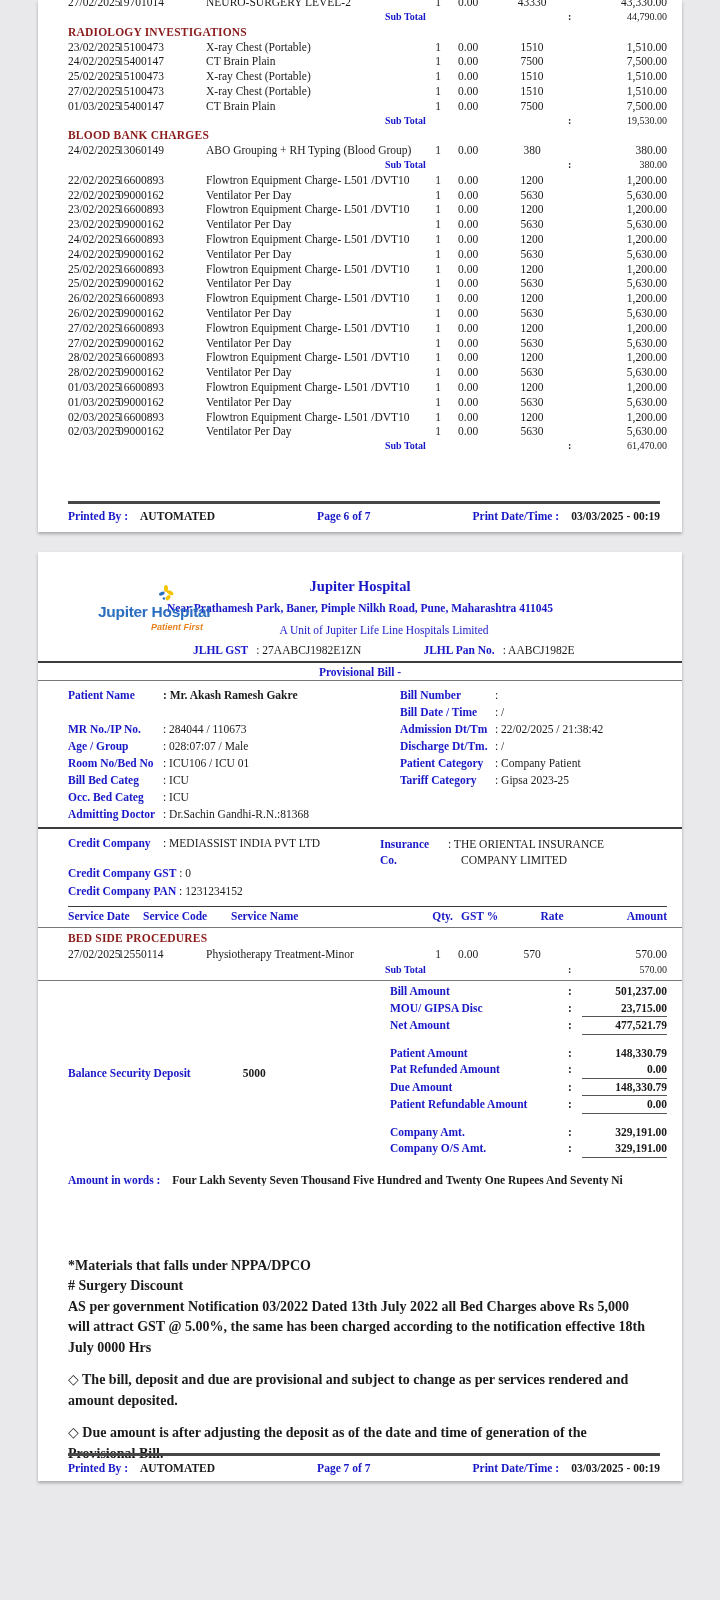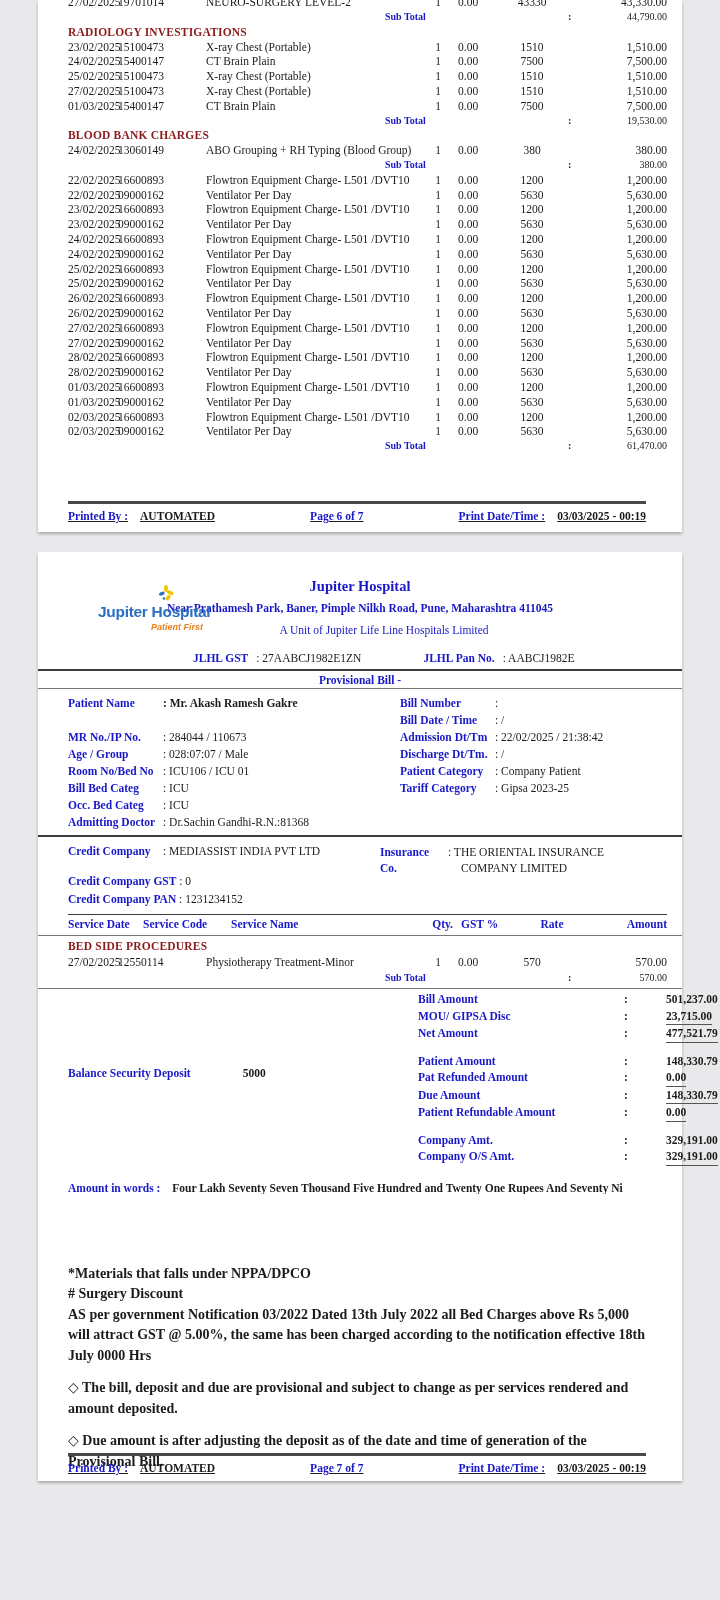--- a/index.html
+++ b/index.html
@@ -21,38 +21,38 @@
   .rowclip .trow{margin-top:-5px;}
   .sec-title{color:#8b1a1a;font-weight:bold;font-size:11.5px;line-height:14.8px;padding-left:30px;letter-spacing:.2px;}
   .p7t .sec-title{line-height:15.5px;}
   .strow{display:grid;grid-template-columns:317px 183px 14px 1fr;padding:0 15px 0 30px;font-size:10px;line-height:14.8px;}
   .p7t .strow{line-height:16px;}
   .st-label{color:#1818c8;font-weight:bold;}
   .st-colon{font-weight:bold;}
   .st-amt{text-align:right;font-weight:normal;}
 
   
-  .pfoot{position:absolute;left:30px;right:36px;text-decoration:underline;}
+  .pfoot{position:absolute;left:30px;right:22px;}
   .page6 .pfoot{bottom:10px;}
   .page7 .pfoot{bottom:7px;}
   .pfoot-rule{border-top:3px solid #474747;}
   .pfoot-line{display:flex;justify-content:space-between;margin-top:6px;font-size:11.5px;font-weight:bold;}
   .f-blue{color:#1818c8;}
   .f-val{margin-left:12px;color:#1b1b1b;}
 
   
   .p7-head{position:relative;padding-top:26px;}
   .logo{position:absolute;left:60px;top:32px;width:130px;font-family:"Liberation Sans","DejaVu Sans",sans-serif;}
   .logo-star{display:block;margin-left:58px;height:20px;}
   .logo-text{color:#2a6fc0;font-size:15.5px;font-weight:bold;letter-spacing:-.3px;line-height:16px;white-space:nowrap;}
   .logo-tag{color:#e8821e;font-style:italic;font-size:9px;font-weight:bold;text-align:center;padding-left:28px;margin-top:2px;}
   .h-title{text-align:center;color:#1818c8;font-weight:bold;font-size:14.5px;}
   .h-addr{text-align:center;color:#1818c8;font-weight:bold;font-size:11.5px;margin-top:7px;}
   .h-unit{text-align:center;color:#1818c8;font-size:11.5px;margin-top:10px;padding-left:48px;}
-  .h-ids{display:flex;margin-top:16px;font-size:11.5px;}
+  .h-ids{display:flex;margin-top:8px;font-size:11.5px;}
   .h-gst{margin-left:155px;}
   .h-pan{margin-left:62px;}
   .id-label{color:#1818c8;font-weight:bold;}
   .id-val{margin-left:8px;}
   .rule2{border-top:2px solid #3c3c3c;margin-top:5px;}
   .rule1{border-top:1px solid #777;}
   .bill-title{text-align:center;color:#1818c8;font-weight:bold;font-size:11.5px;padding:3px 0 2px 0;}
 
   
   .pat{display:flex;padding:6px 15px 0 30px;font-size:11.5px;}
@@ -75,21 +75,21 @@
 
   
   .thead{display:grid;grid-template-columns:75px 88px 190px 32px 60px 78px 1fr;padding:0 15px 0 30px;font-size:11.5px;font-weight:bold;color:#1818c8;line-height:19px;}
   .th-qty{text-align:right;}
   .th-gst{padding-left:8px;}
   .th-rate{text-align:center;}
   .th-amt{text-align:right;}
 
   
   .summary{margin-top:2px;position:relative;}
-  .sumrow{display:grid;grid-template-columns:322px 178px 14px 1fr;padding:0 15px 0 30px;font-size:11.5px;line-height:16.5px;gap:28px;}
+  .sumrow{display:grid;grid-template-columns:322px 178px 14px 1fr;padding:0 15px 0 30px;font-size:11.5px;line-height:16.5px;}
   .sumrow.gap{margin-bottom:10px;}
   .sm-label{color:#1818c8;font-weight:bold;}
   .sm-colon{font-weight:bold;}
   .sm-amt{text-align:right;font-weight:bold;}
   .sumrow.u .sm-amt{border-bottom:1.5px solid #555;}
 
   .balance{position:absolute;left:30px;top:515px;font-size:11.5px;font-weight:bold;}
   .balance .b-label{color:#1818c8;}
   .balance .b-val{margin-left:52px;}
 

